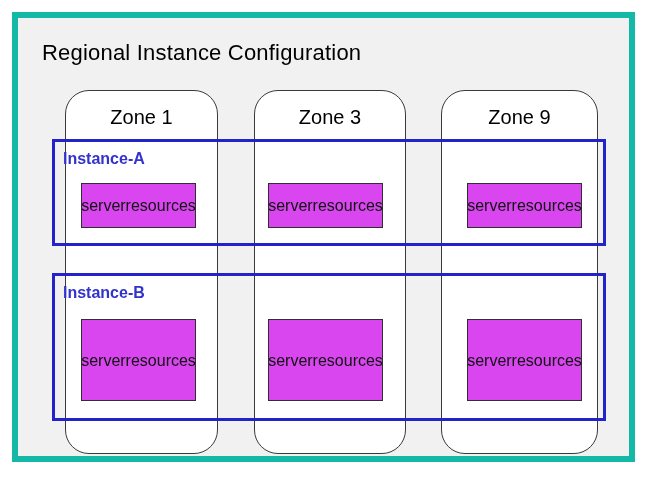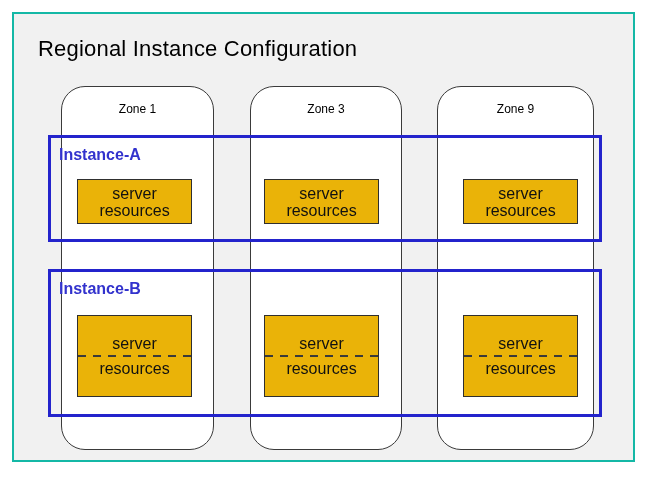--- a/index.html
+++ b/index.html
@@ -13,21 +13,21 @@
     width: 649px;
     height: 483px;
     background: #ffffff;
     overflow: hidden;
   }
   .region-box {
     position: absolute;
     left: 12px; top: 12px;
     width: 623px; height: 450px;
     background: #f1f1f1;
-    border: 2px solid #14b8a6;
+    border: 6px solid #14b8a6;
   }
   .region-title {
     position: absolute;
     left: 24px; top: 22px;
     font-size: 22px;
     letter-spacing: 0.2px;
     color: #000000;
     white-space: nowrap;
   }
   .zone {
@@ -38,21 +38,21 @@
     border: 1px solid #3a3a3a;
     border-radius: 24px;
   }
   .zone-1 { left: 47px;  width: 153px; }
   .zone-2 { left: 236px; width: 152px; }
   .zone-3 { left: 423px; width: 157px; }
   .zone-label {
     display: block;
     text-align: center;
     padding-top: 15px;
-    font-size: 12px;
+    font-size: 20px;
     color: #000000;
   }
   .instance {
     position: absolute;
     left: 34px;
     width: 554px;
     border: 3px solid #2323cc;
     background: transparent;
   }
   .instance-a { top: 121px; height: 107px; }
@@ -61,24 +61,24 @@
     position: absolute;
     left: 8px; top: 8px;
     font-size: 16px;
     font-weight: bold;
     color: #3232cd;
     white-space: nowrap;
   }
   .server-box {
     position: absolute;
     width: 115px;
-    background: #eab308;
+    background: #d946ef;
     border: 1px solid #2f2f2f;
     display: flex;
-    flex-direction: column;
+    flex-direction: row;
     align-items: center;
     justify-content: center;
     font-size: 16px;
     line-height: 17px;
     color: #111111;
     text-align: center;
   }
   .row-a { top: 165px; height: 45px; }
   .row-b { top: 301px; height: 82px; }
   .col-1 { left: 63px; }

